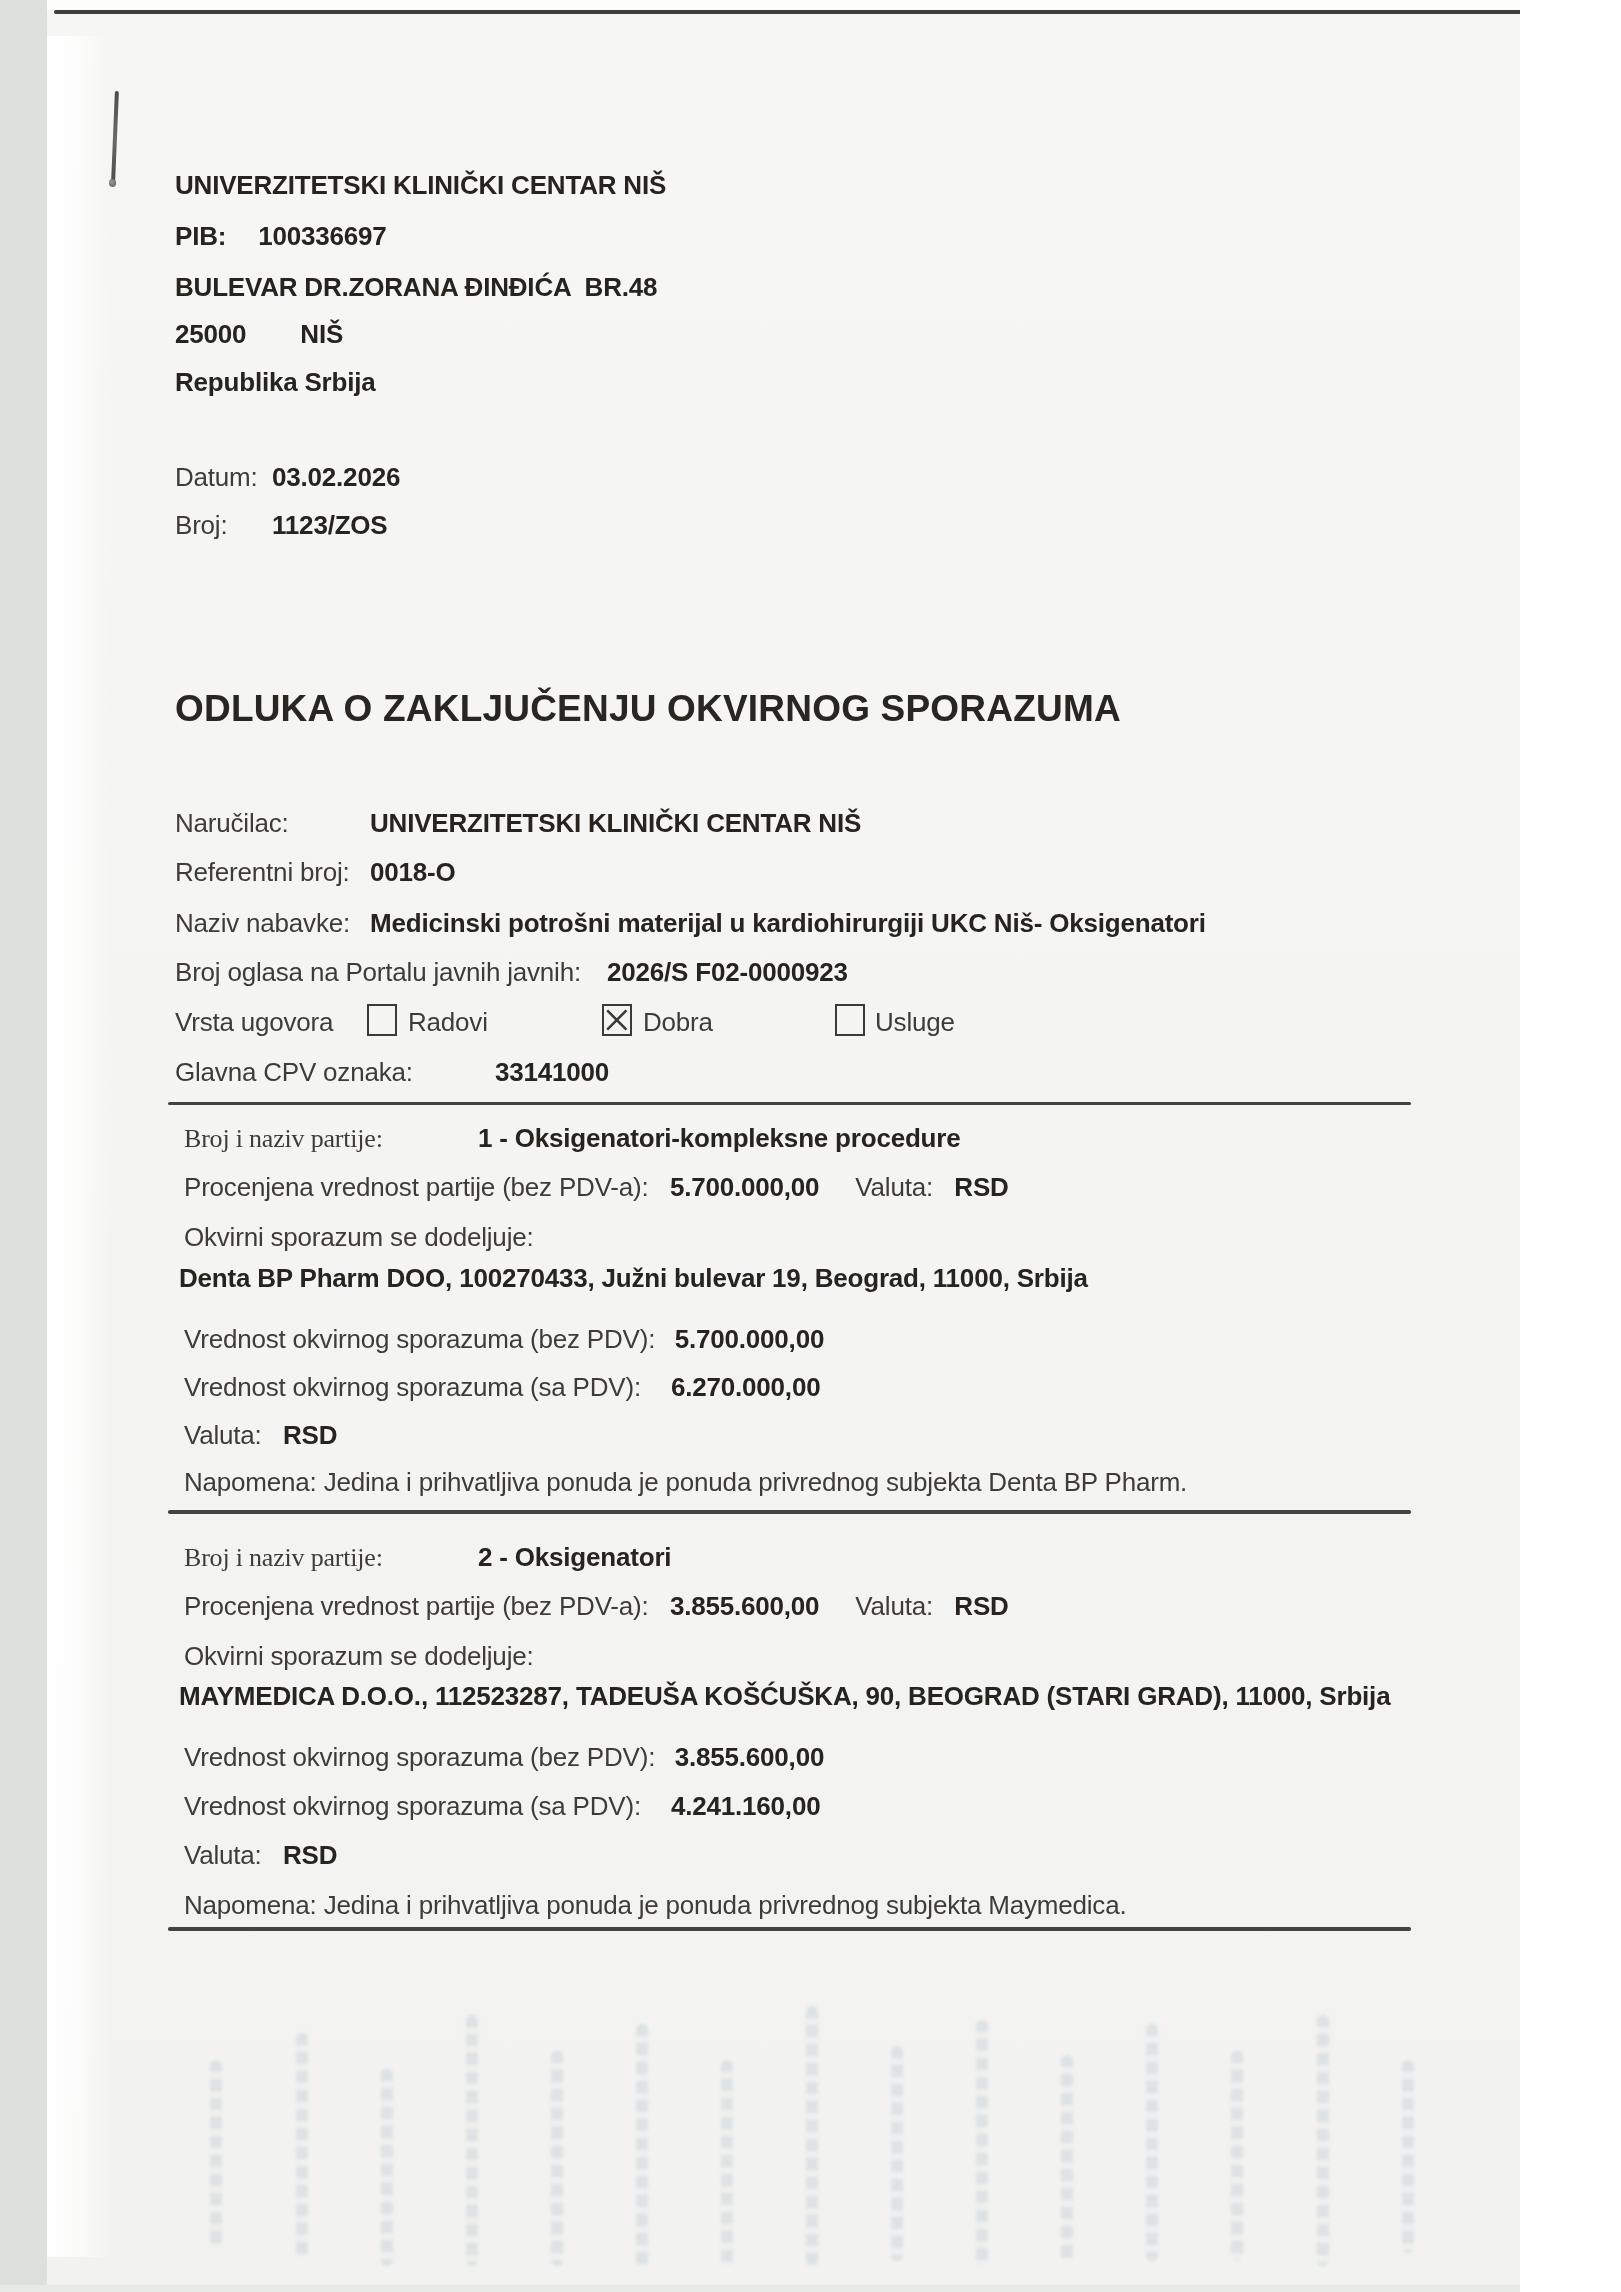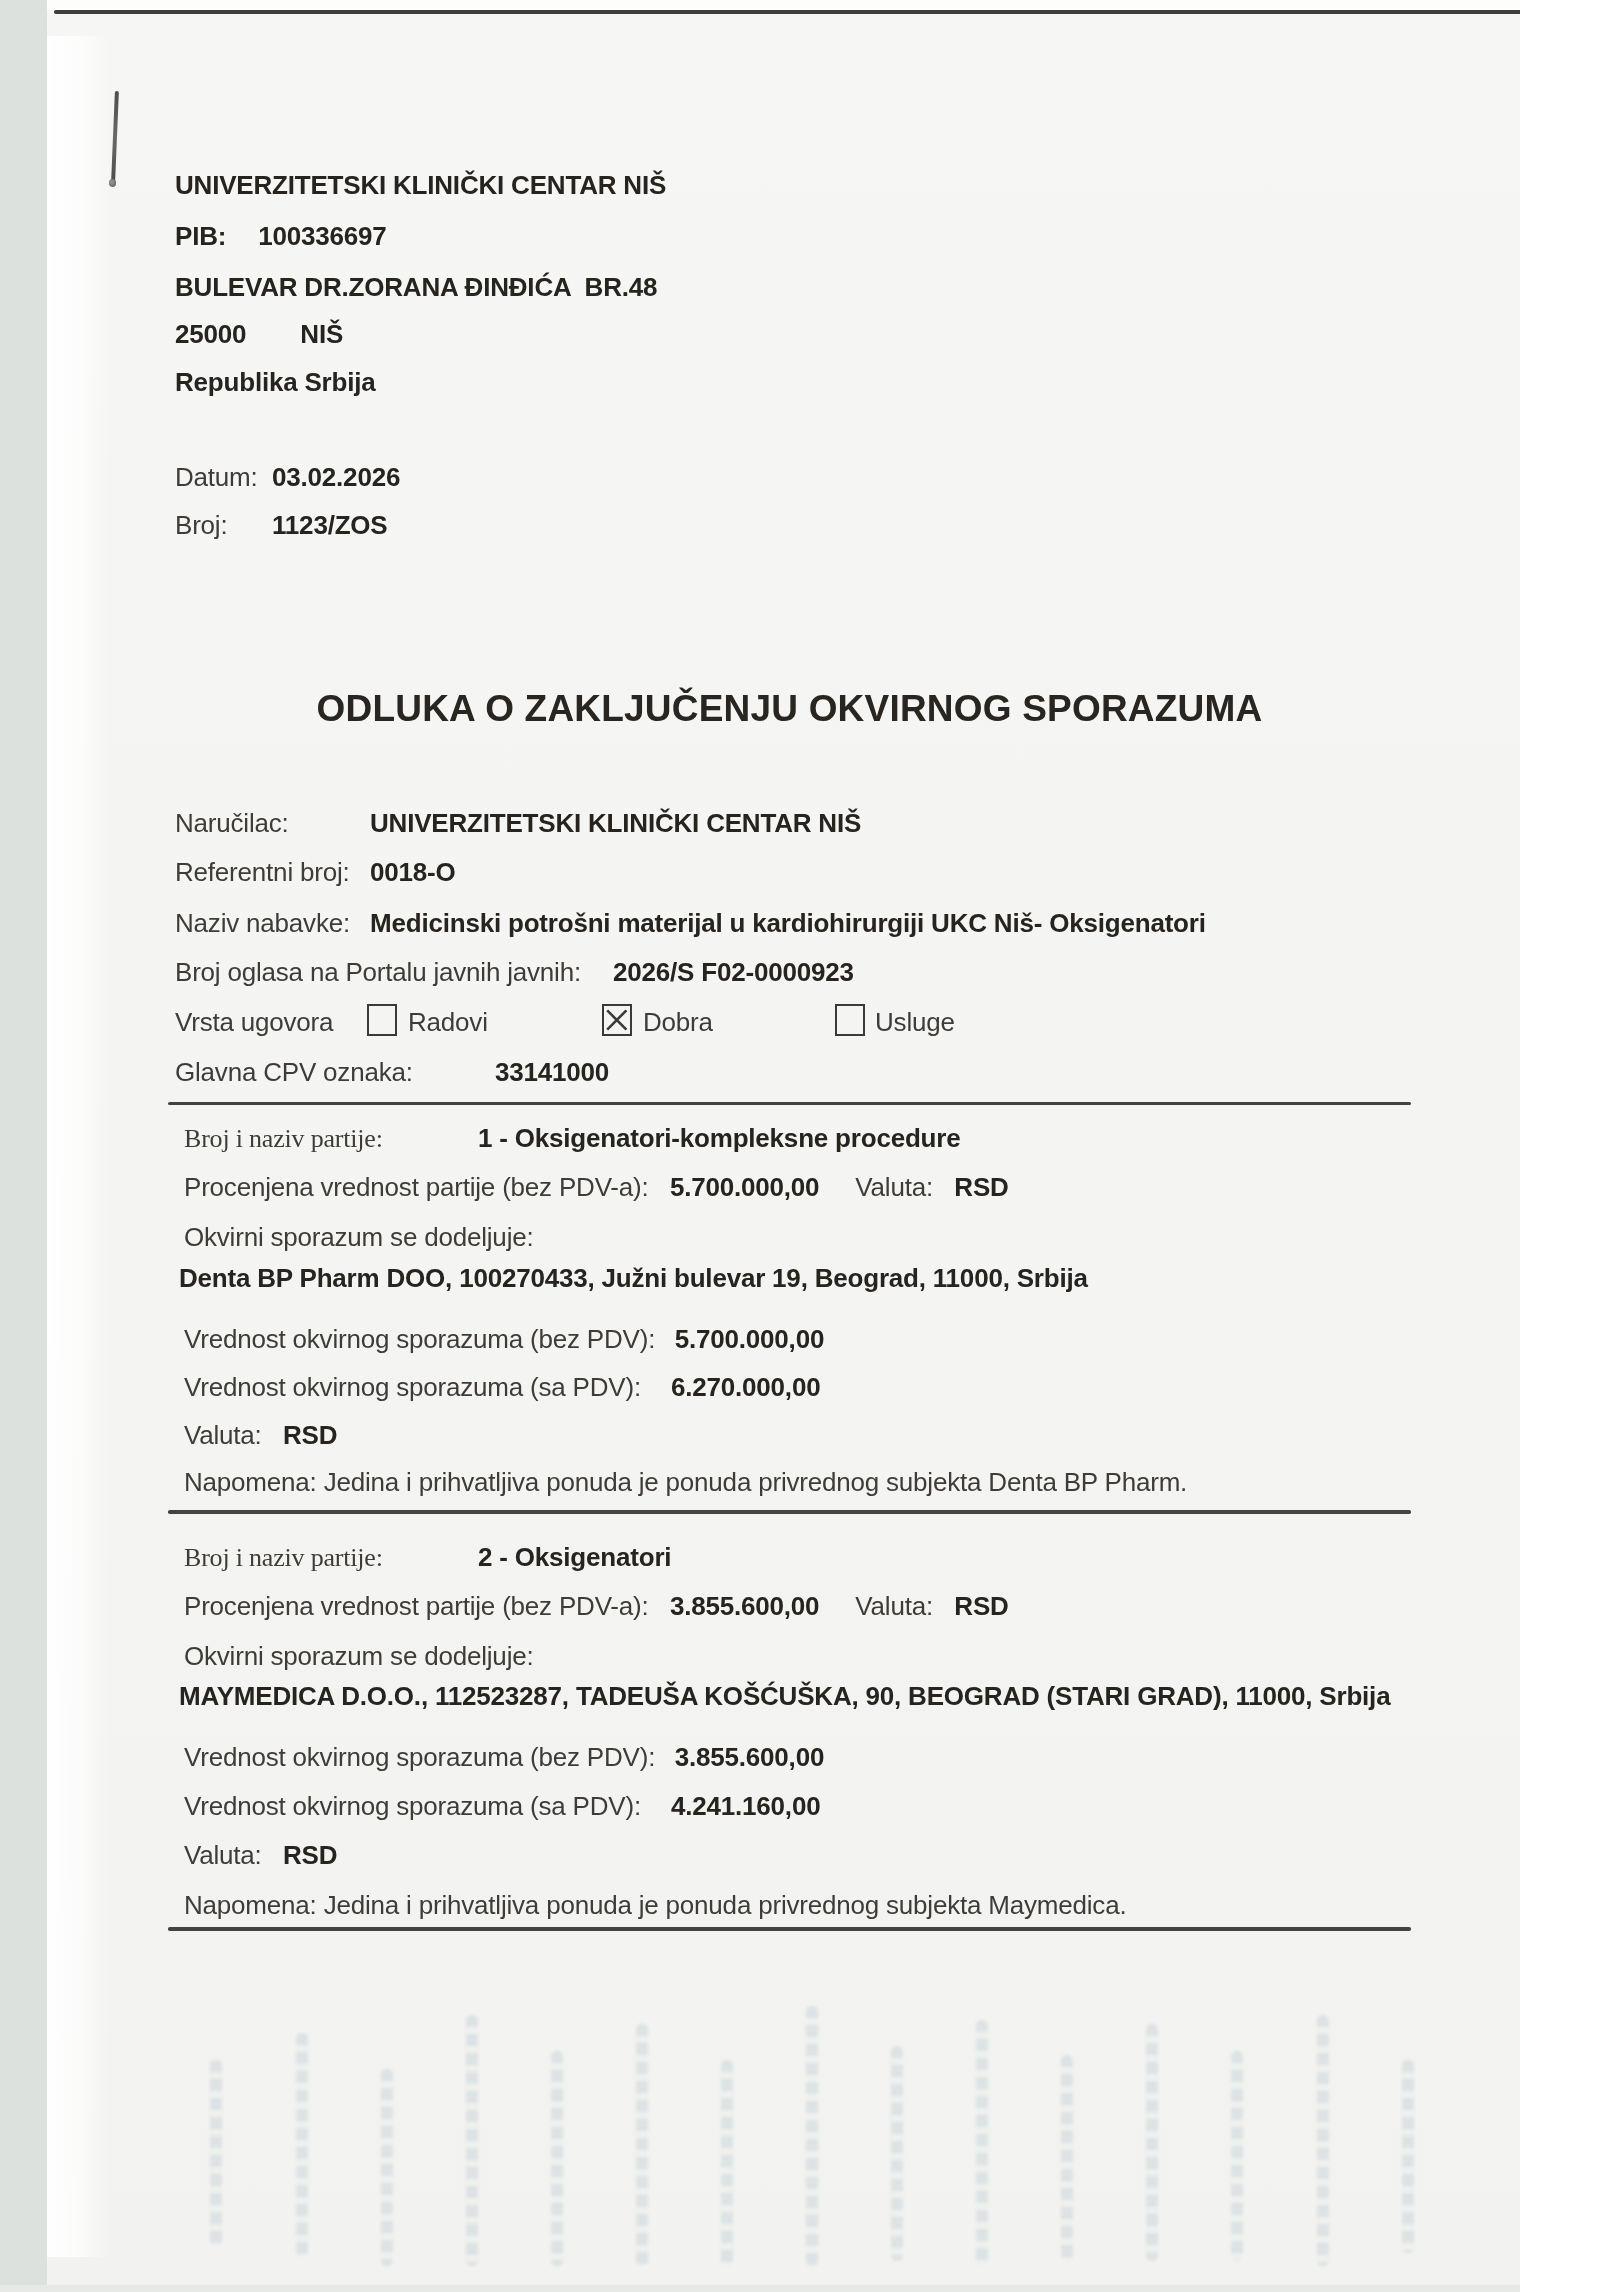--- a/index.html
+++ b/index.html
@@ -30,21 +30,21 @@
     background:radial-gradient(circle at 40% 40%, #9a9a9a, #555);}
   .bottom-strip{position:absolute;left:0;bottom:0;width:1621px;height:8px;background:#e6e9e6;}
 
   .row{position:absolute;left:175px;font-size:26px;letter-spacing:-0.2px;white-space:nowrap;}
   .lot-row{left:184px;}
   .b{font-weight:bold;color:#27241f;}
   .lbl{color:#3f3c38;font-weight:normal;}
   .pre{white-space:pre;}
   .it{font-style:italic;font-size:25px;color:#3a3835;}
   .title-row{
-    position:absolute;left:175px;right:116px;text-align:center;
+    position:absolute;left:175px;right:116px;text-align:left;
     font-size:37px;font-weight:bold;color:#292521;letter-spacing:0.2px;white-space:nowrap;
   }
   .lw210{display:inline-block;width:188px;}
   .lw100{display:inline-block;width:90px;}
   .lw350{display:inline-block;width:313px;}
   .lw320{display:inline-block;width:287px;font-family:Liberation Serif, serif;}
   .hr{position:absolute;left:168px;right:109px;height:2.7px;background:#45433f;border-radius:1.8px;}
   .hr.thick{height:3.6px;}
 
   .cb{
@@ -103,21 +103,21 @@
   <div class="row" style="top:857px">
     <span class="lbl lw210">Referentni broj:</span>
     <span class="b">0018-O</span>
   </div>
   <div class="row" style="top:908px">
     <span class="lbl lw210">Naziv nabavke:</span>
     <span class="b">Medicinski potrošni materijal u kardiohirurgiji UKC Niš- Oksigenatori</span>
   </div>
   <div class="row" style="top:957px">
     <span class="lbl">Broj oglasa na Portalu javnih javnih:</span>
-    <span class="b" style="margin-left:25px">2026/S F02-0000923</span>
+    <span class="b" style="margin-left:19px">2026/S F02-0000923</span>
   </div>
 
   <div class="row" style="top:1007px">
     <span class="lbl">Vrsta ugovora</span>
     <span class="cb" style="left:192px">
       
     </span>
     <span class="cb-label lbl" style="left:233px">Radovi</span>
     <span class="cb checked" style="left:427px">
       <svg viewBox="0 0 24 24">

